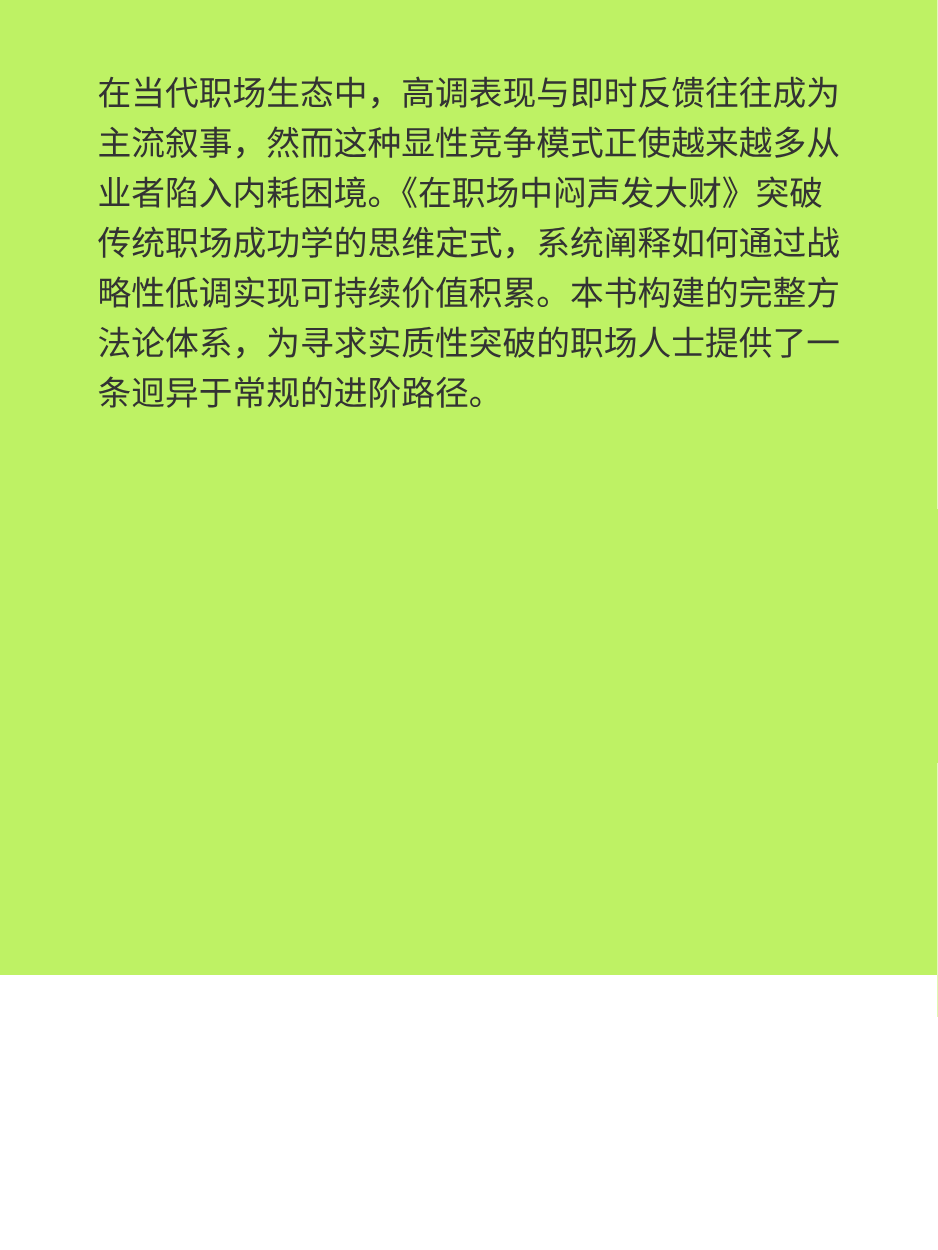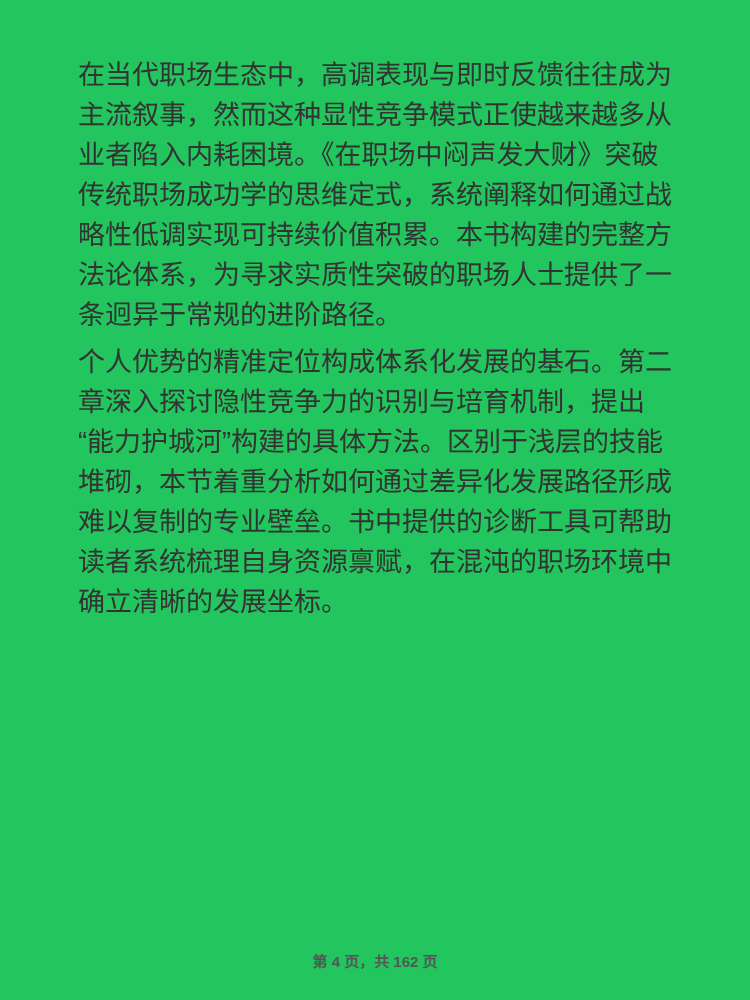--- a/index.html
+++ b/index.html
@@ -3,22 +3,22 @@
 <meta charset="utf-8">
 <style>
   html, body {
     margin: 0;
     padding: 0;
     background: #ffffff;
   }
   .page {
     position: relative;
     width: 750px;
-    height: 1000px;
-    background: #22c55e;
+    height: 780px;
+    background: #bef264;
     overflow: hidden;
     font-family: "Liberation Sans", sans-serif;
   }
   .content {
     position: absolute;
     top: 55px;
     left: 78px;
     width: 595px;
   }
   .para {
@@ -42,16 +42,15 @@
     color: #555555;
     font-weight: bold;
   }
 </style>
 </head>
 <body>
 
 <div class="page">
   <div class="content">
     <p class="para">在当代职场生态中，高调表现与即时反馈往往成为主流叙事，然而这种显性竞争模式正使越来越多从业者陷入内耗困境。《在职场中闷声发大财》突破传统职场成功学的思维定式，系统阐释如何通过战略性低调实现可持续价值积累。本书构建的完整方法论体系，为寻求实质性突破的职场人士提供了一条迥异于常规的进阶路径。</p>
-    <p class="para">个人优势的精准定位构成体系化发展的基石。第二章深入探讨隐性竞争力的识别与培育机制，提出“能力护城河”构建的具体方法。区别于浅层的技能堆砌，本节着重分析如何通过差异化发展路径形成难以复制的专业壁垒。书中提供的诊断工具可帮助读者系统梳理自身资源禀赋，在混沌的职场环境中确立清晰的发展坐标。</p>
   </div>
   <div class="footer">第 4 页，共 162 页</div>
 </div>
 
 </body></html>

